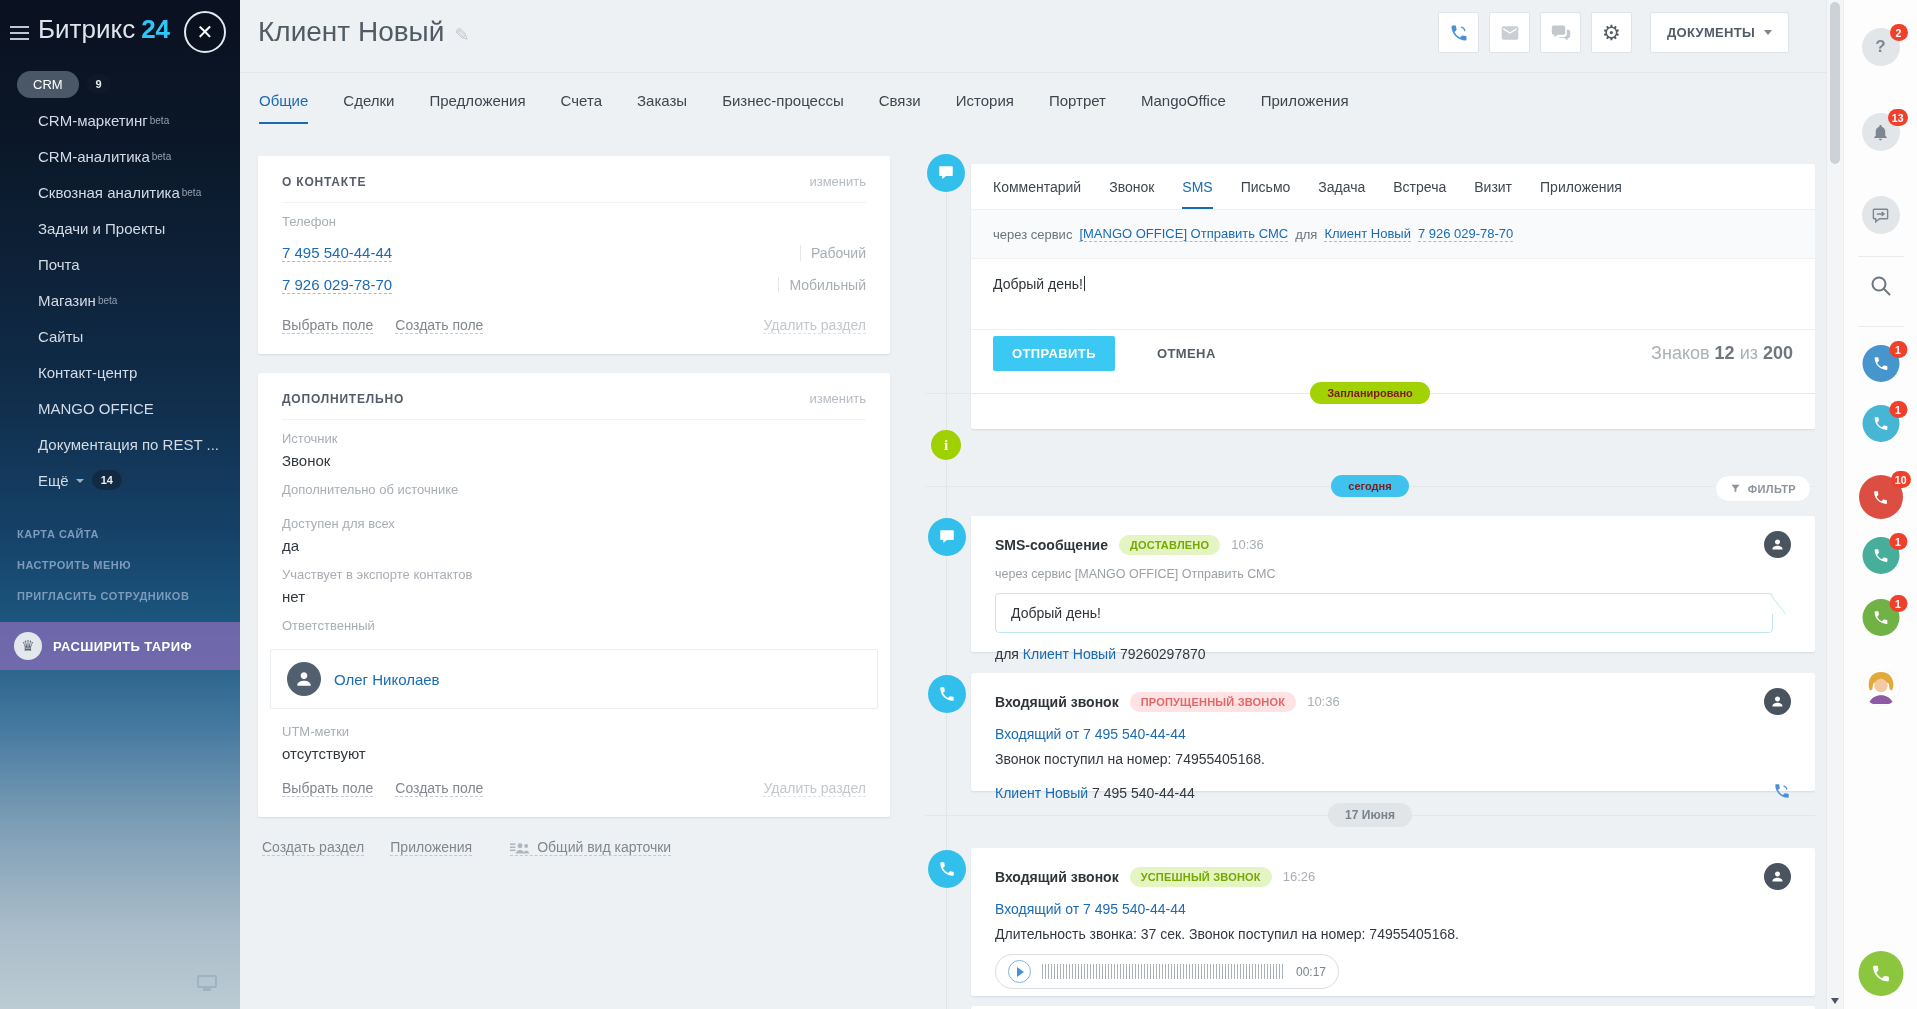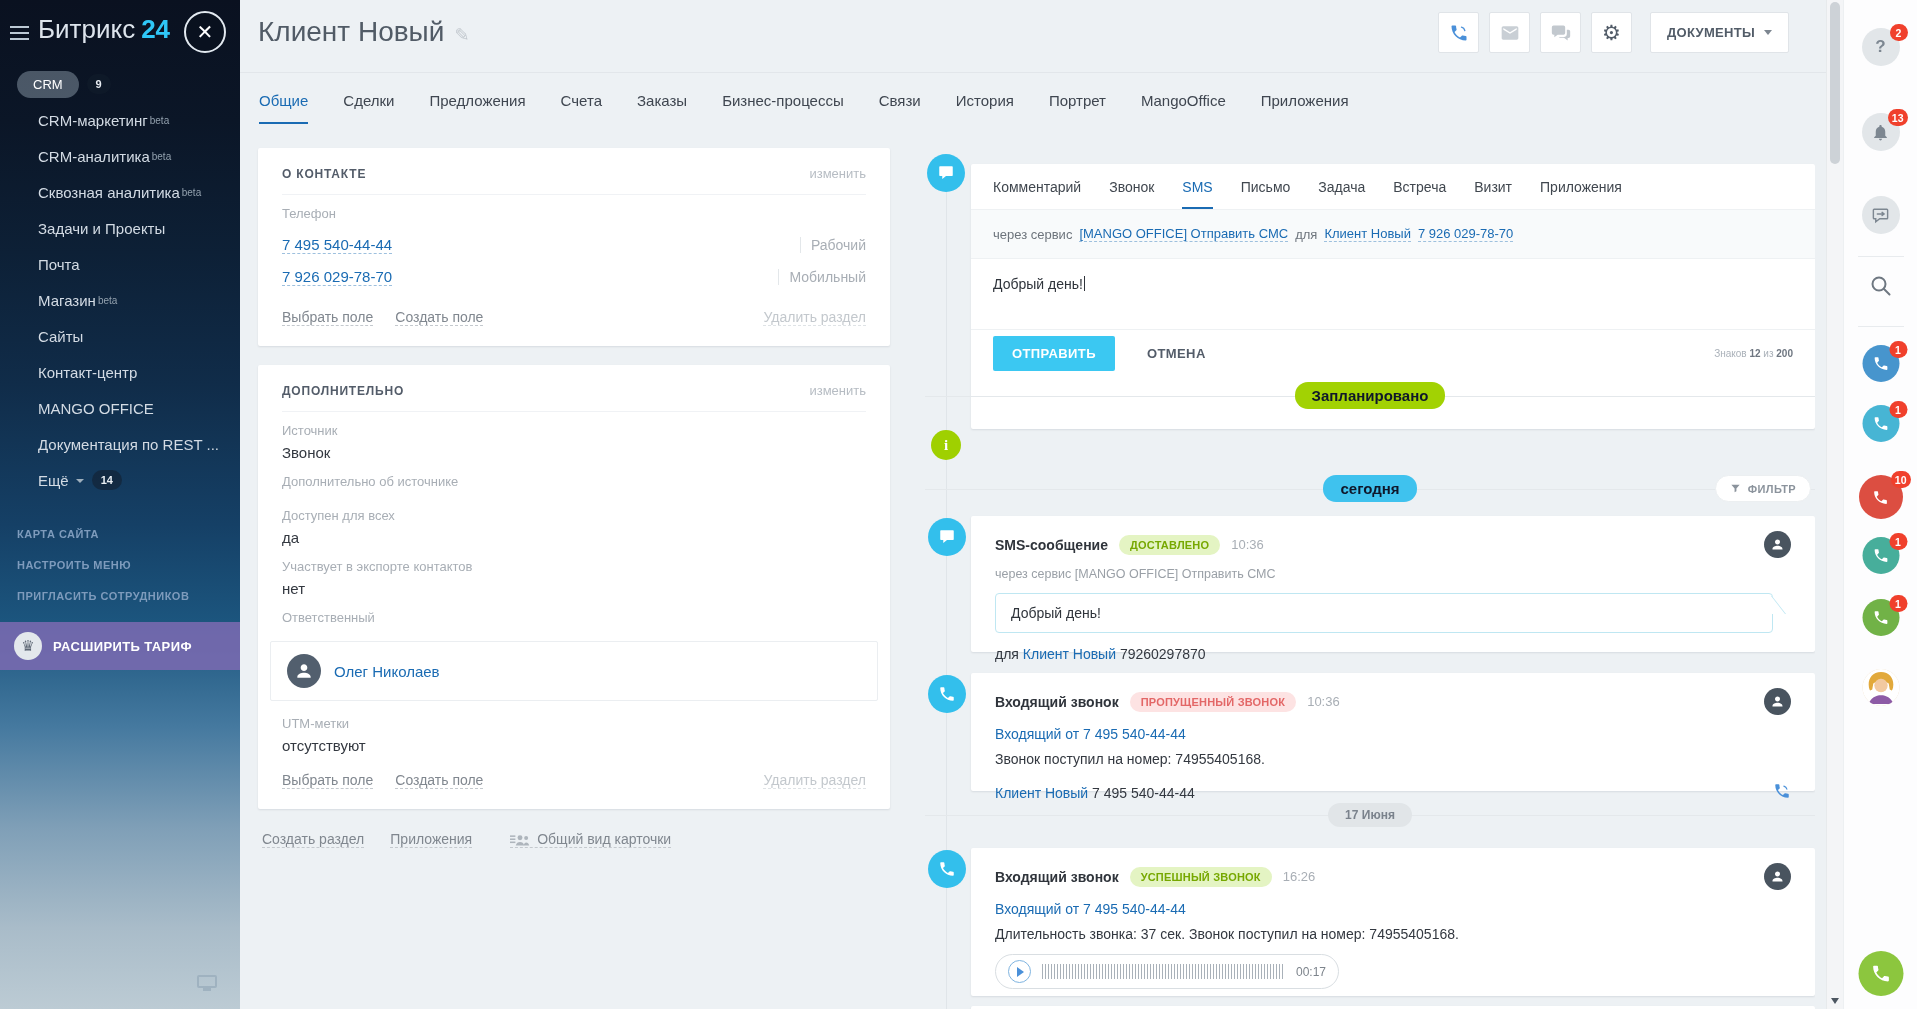--- a/index.html
+++ b/index.html
@@ -39,21 +39,21 @@
   .hdr-btn svg{width:20px;height:20px}
   .gear-glyph{font-size:21px;color:#525c68;line-height:1}
   .docs-btn{height:41px;background:#fff;border:1px solid #e0e4e8;border-radius:2px;display:flex;align-items:center;gap:9px;padding:0 16px;
     font-size:13px;font-weight:bold;color:#525c68;letter-spacing:.3px;margin-left:8px;cursor:pointer}
   .docs-caret{width:0;height:0;border-left:4px solid transparent;border-right:4px solid transparent;border-top:5px solid #7d8690}
   .tabs{position:absolute;left:19px;top:92px;display:flex;gap:35px;font-size:15px;color:#3f4650}
   .tab{padding-bottom:13px;cursor:pointer;white-space:nowrap}
   .tab.active{color:#1a6bb3;border-bottom:2px solid #1a6bb3}
 
   
-  .left-col{position:absolute;left:18px;top:148px;width:632px}
+  .left-col{position:absolute;left:18px;top:156px;width:632px}
   .card{background:#fff;border-radius:2px;box-shadow:0 1px 2px rgba(83,92,105,.14)}
   .card-head{display:flex;justify-content:space-between;align-items:center;padding:18px 24px 13px}
   .card-title{font-size:12px;font-weight:bold;color:#535c69;letter-spacing:.8px}
   .edit-link{font-size:13px;color:#b6bcc3;cursor:pointer}
   .card-divider{border-top:1px solid #f0f2f5;margin:0 24px}
   .fld{padding:11px 24px 2px}
   .fld-label{font-size:13px;color:#a8aeb5;margin-bottom:6px}
   .fld-value{font-size:15px;color:#333840}
   .phone-row{display:flex;justify-content:space-between;align-items:center;padding:7px 24px}
   .phone-link{color:#1a6bb3;font-size:15px;border-bottom:1px dashed #9ec0de;cursor:pointer}
@@ -79,29 +79,29 @@
   .composer{position:absolute;left:46px;right:0;top:16px;height:265px;background:#fff;border-radius:2px;box-shadow:0 1px 2px rgba(83,92,105,.14)}
   .composer-tabs{display:flex;gap:28px;padding:15px 22px 0;font-size:14px;color:#40474f;height:45px}
   .ctab{padding-bottom:12px;cursor:pointer}
   .ctab.active{color:#1a6bb3;border-bottom:2px solid #1a6bb3}
   .composer-service{height:50px;background:#f8fafb;border-top:1px solid #eef1f3;border-bottom:1px solid #eef1f3;
     display:flex;align-items:center;gap:7px;padding:0 22px;font-size:13px;color:#6d747c;white-space:nowrap}
   .svc-link{color:#1a6bb3;border-bottom:1px dashed #9ec0de;cursor:pointer}
   .composer-message{height:70px;padding:17px 22px;font-size:14px;color:#2f343b;cursor:text}
   .caret-bar{display:inline-block;width:1px;height:15px;background:#2f343b;vertical-align:-2px;margin-left:1px;animation:blink 1s steps(1) infinite}
   @keyframes blink{50%{opacity:0}}
-  .composer-footer{height:48px;border-top:1px solid #eef1f3;display:flex;align-items:center;gap:32px;padding:0 22px}
+  .composer-footer{height:48px;border-top:1px solid #eef1f3;display:flex;align-items:center;gap:42px;padding:0 22px}
   .send-btn{background:#3bc8f2;color:#fff;border:none;font-weight:bold;font-size:13px;letter-spacing:.4px;padding:10px 19px;border-radius:2px;cursor:pointer;font-family:inherit}
   .cancel-btn{color:#535c69;font-weight:bold;font-size:13px;letter-spacing:.4px;cursor:pointer}
-  .char-counter{margin-left:auto;color:#aab1b9;font-size:10px}
+  .char-counter{margin-left:auto;color:#aab1b9;font-size:18px}
   .char-counter b{color:#6e7680;font-weight:bold}
 
   .pill-row{position:absolute;left:0;right:0;text-align:center}
   .pill-row::before{content:'';position:absolute;left:0;right:0;top:50%;border-top:1px solid #e4e8eb}
-  .pill{display:inline-block;position:relative;z-index:1;font-size:15px;font-weight:bold;color:#0f172a;padding:5px 17px;border-radius:13px}
+  .pill{display:inline-block;position:relative;z-index:1;font-size:11px;font-weight:bold;color:#7f1d1d;padding:5px 17px;border-radius:13px}
   .pill.green{background:#a2d203}
   .pill.cyan{background:#3fc2ee}
   .pill.gray{background:#e1e5e8;color:#7a828c;font-size:12px}
   .notice-bar{position:absolute;left:46px;right:0;top:278px;height:36px;background:#fbf8e0;border-radius:2px;
     display:flex;align-items:center;padding:0 22px;font-size:13.5px;color:#9ba1a7}
   .filter-btn{position:absolute;right:4px;top:327px;height:27px;background:#fff;border:1px solid #eceff1;border-radius:14px;
     display:flex;align-items:center;gap:7px;padding:0 14px;font-size:11px;font-weight:bold;color:#8b939c;letter-spacing:.4px;cursor:pointer;z-index:2}
 
   .t-card{position:absolute;left:46px;right:0;background:#fff;border-radius:2px;box-shadow:0 1px 2px rgba(83,92,105,.14);padding:15px 24px}
   .t-head{display:flex;align-items:center;gap:11px}

